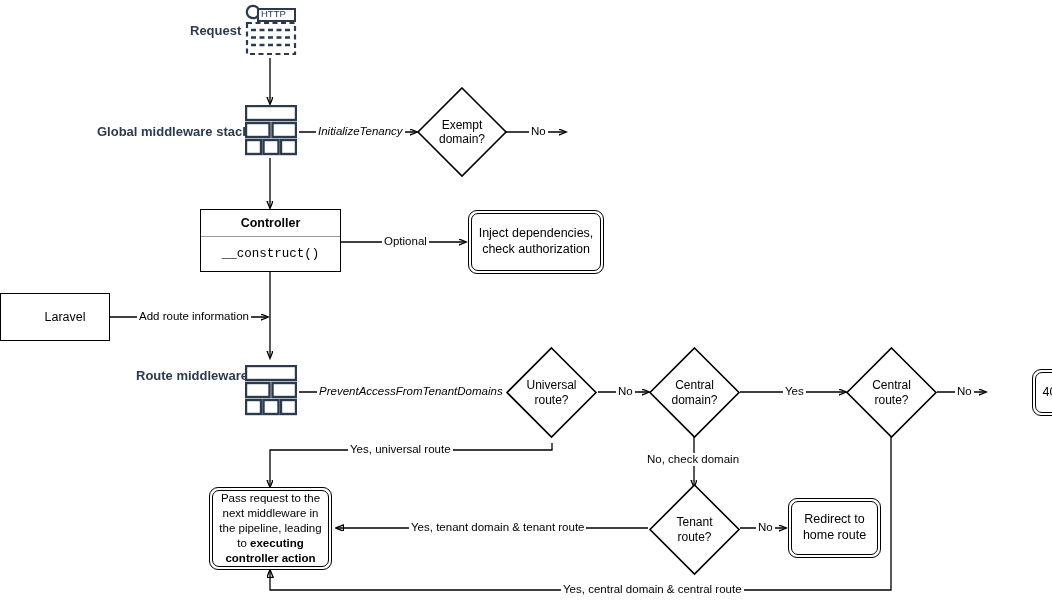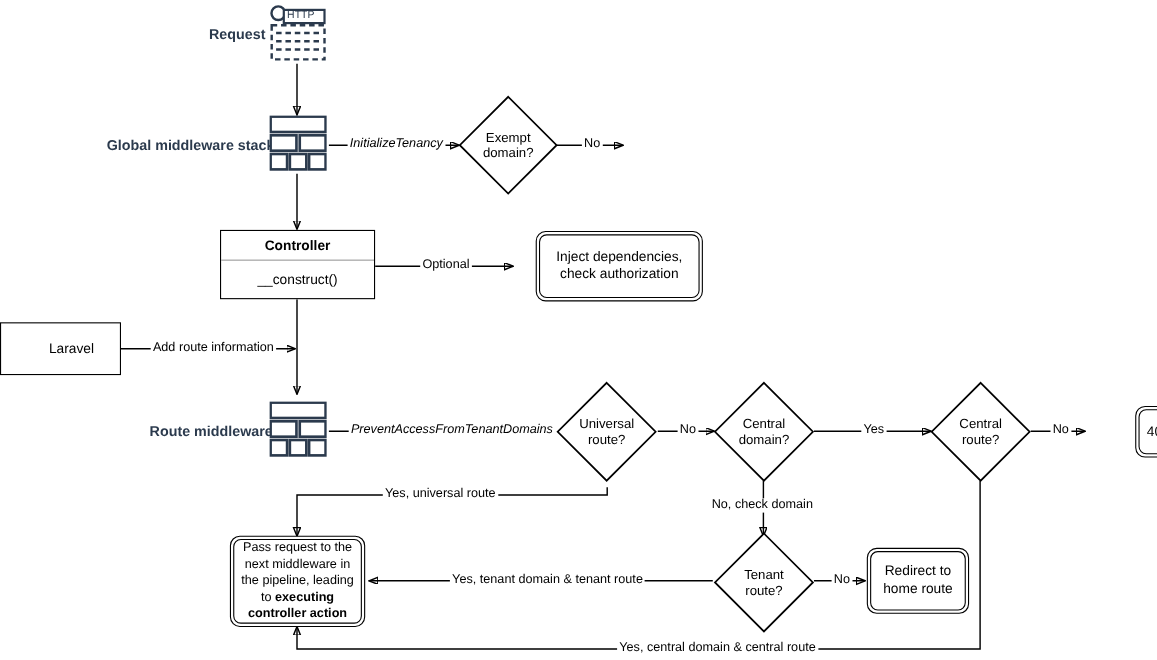--- a/index.html
+++ b/index.html
@@ -70,21 +70,21 @@
     box-sizing:border-box;
     display:flex;flex-direction:column;
   }
   .uml-title{
     height:26px;line-height:26px;
     text-align:center;font-weight:bold;font-size:12.5px;color:#000;
     border-bottom:1px solid #9a9a9a;
   }
   .uml-body{
     flex:1;display:flex;align-items:center;justify-content:center;
-    font-size:12.5px;color:#000;
+    font-size:12.5px;color:#000;font-family:Liberation Mono, monospace;
   }
 
   
   .diamond{position:absolute;}
   .diamond svg{position:absolute;left:0;top:0;overflow:visible;}
   .diamond-txt{
     position:absolute;left:0;top:0;width:100%;height:100%;
     display:flex;flex-direction:column;align-items:center;justify-content:center;
     font-size:12px;color:#000;text-align:center;line-height:1.2;
     pointer-events:none;
@@ -140,21 +140,21 @@
 
     <line x1="648" y1="528" x2="336" y2="528" marker-end="url(#arrow)"></line>
 
     <path d="M891,437 L891,590 L270,590 L270,570" marker-end="url(#arrow)"></path>
   </svg>
 
   <div class="lbl lbl-bold-navy" style="left:190px;top:24px;">Request</div>
 
   <div class="lbl lbl-bold-navy" style="left:97px;top:125px;">Global middleware stack</div>
 
-  <div class="lbl lbl-bold-navy" style="left:136px;top:385px;">Route middleware</div>
+  <div class="lbl lbl-bold-navy" style="left:136px;top:369px;">Route middleware</div>
 
   <div class="icon-http" style="left:245px;top:4px;width:52px;height:52px;">
     <svg width="52" height="52" viewBox="0 0 52 52">
       <circle cx="8" cy="8" r="6.2" fill="#fff" stroke="#2b3a4d" stroke-width="2.2"></circle>
       <rect x="13" y="5" width="37" height="12" fill="#fff" stroke="#2b3a4d" stroke-width="2"></rect>
       <rect x="2" y="19" width="48" height="31" fill="#fff" stroke="#2b3a4d" stroke-width="2.2" stroke-dasharray="5,3.5"></rect>
       <line x1="6" y1="26" x2="46" y2="26" stroke="#2b3a4d" stroke-width="2.4" stroke-dasharray="5,3.5"></line>
       <line x1="6" y1="33.5" x2="46" y2="33.5" stroke="#2b3a4d" stroke-width="2.4" stroke-dasharray="5,3.5"></line>
       <line x1="6" y1="41" x2="46" y2="41" stroke="#2b3a4d" stroke-width="2.4" stroke-dasharray="5,3.5"></line>
     </svg>
@@ -192,21 +192,21 @@
       <span>domain?</span>
     </div>
   </div>
 
 
   <div class="uml" style="left:200px;top:209px;width:141px;height:63px;">
     <div class="uml-title">Controller</div>
     <div class="uml-body">__construct()</div>
   </div>
 
-  <div class="rrect" style="left:468px;top:210px;width:152px;height:64px;margin-left:19px;">
+  <div class="rrect" style="left:468px;top:210px;width:136px;height:64px;">
     <div class="rrect-in" style="flex-direction:column;">
       <span>Inject dependencies,</span>
       <span>check authorization</span>
     </div>
   </div>
 
   <div class="rect" style="left:0px;top:293px;width:110px;height:48px;">
     <span>Laravel</span>
   </div>
 

